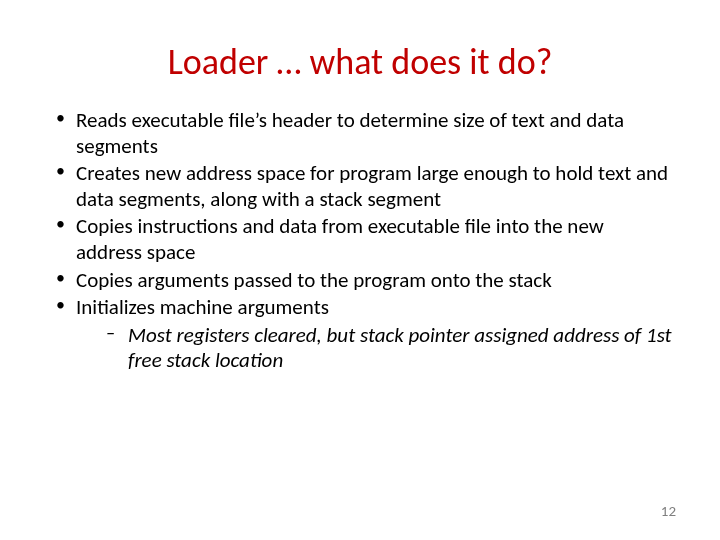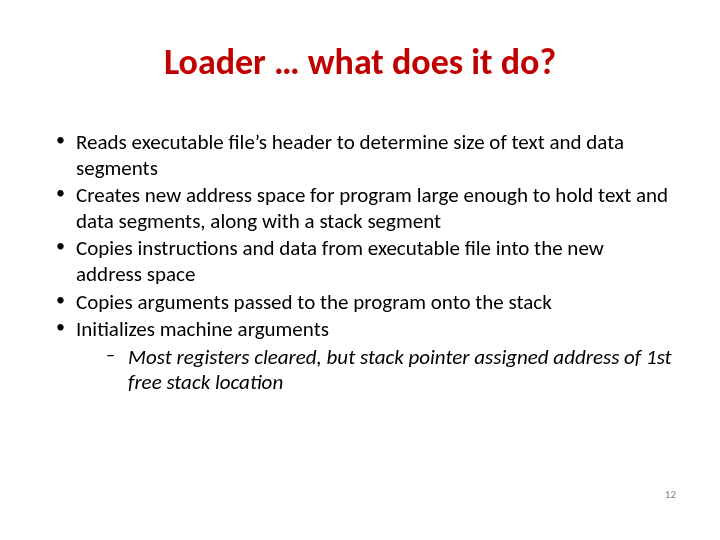--- a/index.html
+++ b/index.html
@@ -9,22 +9,22 @@
       background: #fff;
       font-family: Calibri, "Segoe UI", Arial, sans-serif;
       color: #000;
       padding: 40px 48px 30px 48px;
       position: relative;
     }
     .title {
       text-align: center;
       font-size: 36px;
       color: #c00000;
-      font-weight: 700;
-      margin-bottom: 46px;
+      font-weight: 400;
+      margin-bottom: 24px;
     }
     ul.lvl1 {
       list-style: none;
       padding-left: 0;
     }
     ul.lvl1 > li {
       position: relative;
       padding-left: 28px;
       font-size: 21px;
       line-height: 1.22;
@@ -54,23 +54,23 @@
     ul.lvl2 > li::before {
       content: "–";
       position: absolute;
       left: 30px;
       top: 0;
       font-size: 18px;
       color: #000;
     }
     .pagenum {
       position: absolute;
-      bottom: 39px;
+      bottom: 20px;
       right: 44px;
-      font-size: 11px;
+      font-size: 15px;
       color: #7f7f7f;
     }
   </style>
 </head>
 <body>
 
 <h1 class="title">Loader … what does it do?</h1>
 
 <ul class="lvl1">
   <li>Reads executable file’s header to determine size of text and data segments</li>

